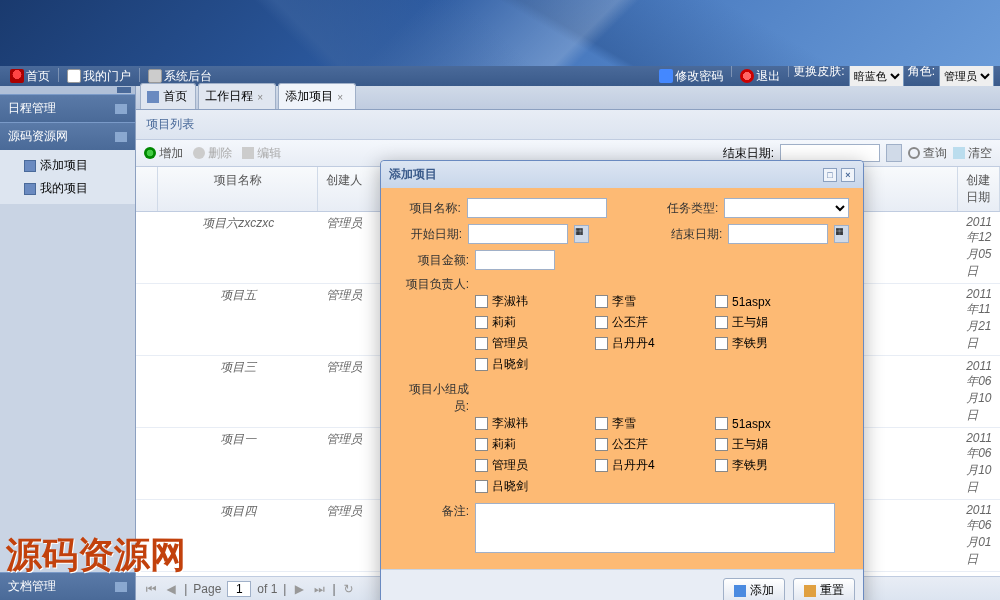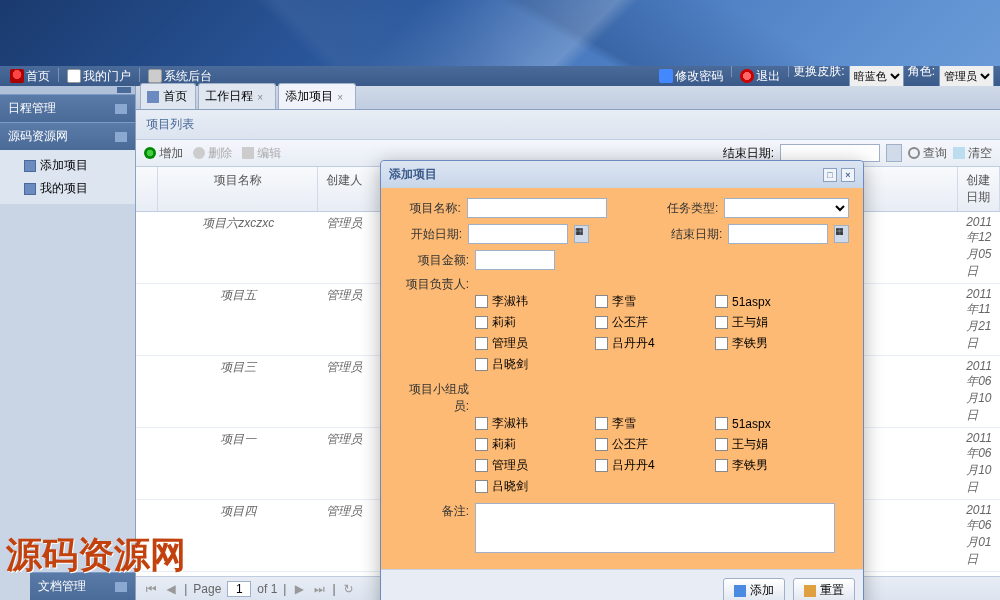--- a/index.html
+++ b/index.html
@@ -23,21 +23,21 @@
 select { font-size:11px; height:26px; border:1px solid #7a9ac0; }
 .main { display:flex; height:514px; }
 .sidebar { width:170px; background:#c9d4e4; display:flex; flex-direction:column; border-right:1px solid #8ca0c0; }
 .sidebar-header { height:8px; background:#b0c0d8; display:flex; justify-content:flex-end; align-items:center; padding-right:4px; }
 .collapse-btn { width:14px; height:6px; background:#4a6a9a; cursor:pointer; }
 .acc-head { background:linear-gradient(#5a7aa8,#4a6a98); color:#fff; padding:5px 8px; display:flex; align-items:center; justify-content:space-between; cursor:pointer; border-top:1px solid #7a9ac8; }
 .acc-ico { width:12px; height:10px; background:#8aa8d0; }
 .tree { background:#dde5f0; padding:4px 0 4px 20px; }
 .tree-item { padding:3px 4px; display:flex; align-items:center; gap:4px; cursor:pointer; }
 .tree-ico { width:12px; height:12px; background:#6a8ac0; border:1px solid #4a6a9a; }
-.acc-bottom { margin-top:auto;padding-left:30px; }
+.acc-bottom { margin-top:auto; }
 .content { flex:1; display:flex; flex-direction:column; background:#d8e0ec; position:relative; }
 .tabs { height:24px; background:linear-gradient(#d0dae8,#c0cce0); display:flex; align-items:flex-end; padding-left:4px; border-bottom:1px solid #8ca0c0; }
 .tab { padding:4px 8px 4px 6px; background:#e0e6f0; border:1px solid #a0b0c8; border-bottom:none; margin-right:2px; border-radius:3px 3px 0 0; display:flex; align-items:center; gap:4px; cursor:pointer; }
 .tab.active { background:#f0f4fa; }
 .tab-ico { width:12px; height:12px; background:#6a8ac0; }
 .tab-close { width:10px; height:10px; font-size:10px; color:#888; cursor:pointer; }
 .panel-title { background:linear-gradient(#e8edf5,#dce4f0); padding:6px 10px; color:#4a6a9a; border-bottom:1px solid #c0cce0; }
 .toolbar { background:linear-gradient(#f4f7fc,#e8edf5); padding:4px 8px; display:flex; align-items:center; gap:10px; border-bottom:1px solid #c0cce0; }
 .tbtn { display:flex; align-items:center; gap:3px; cursor:pointer; color:#555; }
 .tbtn.disabled { color:#aaa; }

